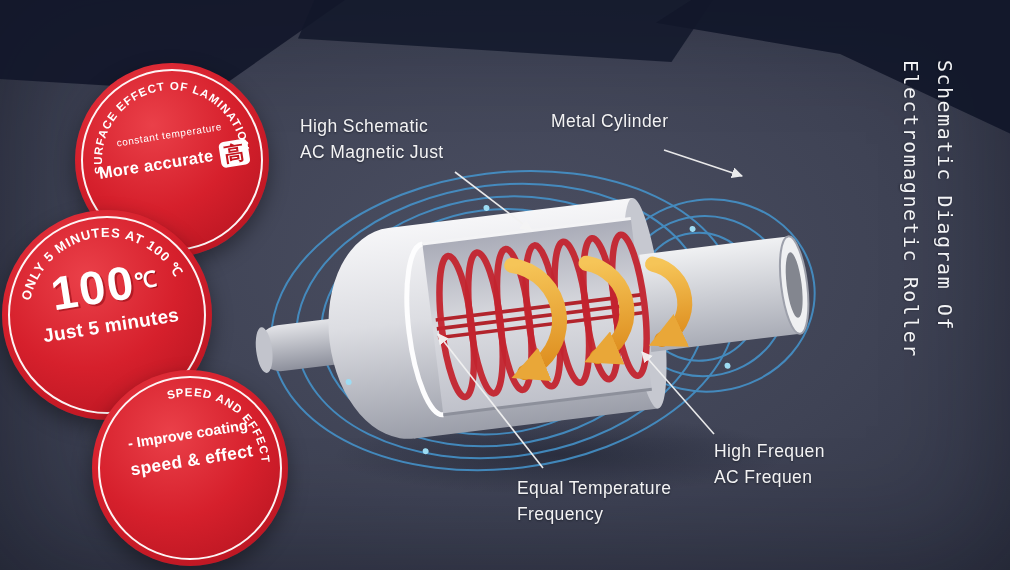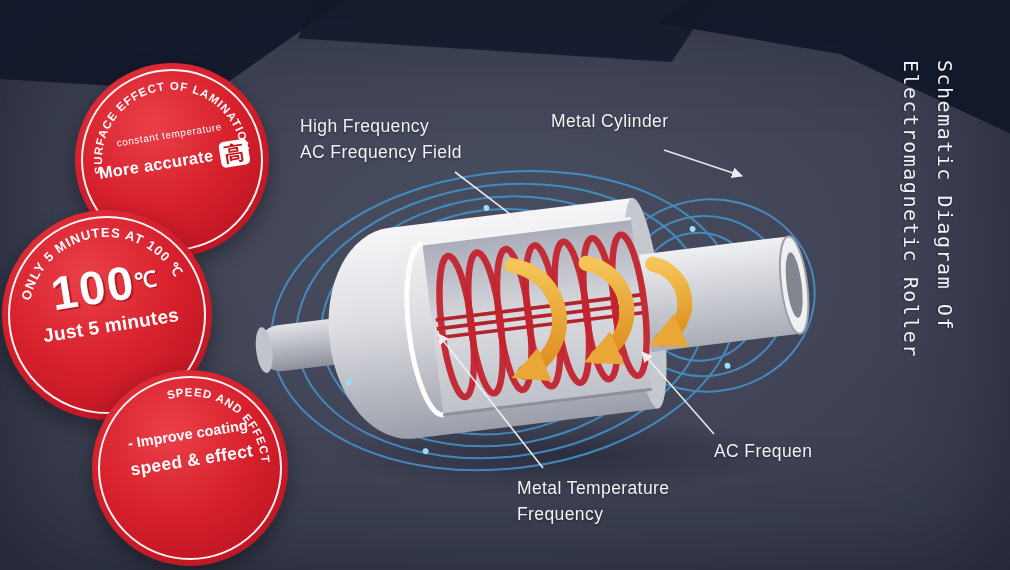--- a/index.html
+++ b/index.html
@@ -162,31 +162,32 @@
     </defs>
     <g stroke="#f2f2f2" stroke-width="1.6" opacity=".95">
       <line x1="455" y1="172" x2="531" y2="230" marker-end="url(#mWhite)"></line>
       <line x1="664" y1="150" x2="742" y2="176" marker-end="url(#mWhite)"></line>
       <line x1="714" y1="434" x2="642" y2="352" marker-end="url(#mWhite)"></line>
       <line x1="543" y1="468" x2="438" y2="334" marker-end="url(#mWhite)"></line>
     </g>
   </svg>
 
   <div class="lbl lbl-field">
-    <div>High Frequency</div>
-    <div>AC Frequency Field</div>
+    <div>High Schematic</div>
+    <div>AC Magnetic Just</div>
   </div>
   <div class="lbl lbl-cylinder">
     <div>Metal Cylinder</div>
   </div>
   <div class="lbl lbl-current">
+    <div>High Frequen</div>
     <div>AC Frequen</div>
   </div>
   <div class="lbl lbl-controller">
-    <div>Metal Temperature</div>
+    <div>Equal Temperature</div>
     <div>Frequency</div>
   </div>
 
   <div class="side-title">
     <div class="line">Schematic Diagram Of</div>
     <div class="line">Electromagnetic Roller</div>
   </div>
 
   <div class="badge badge-1">
     <svg class="arc" viewBox="0 0 194 194">

